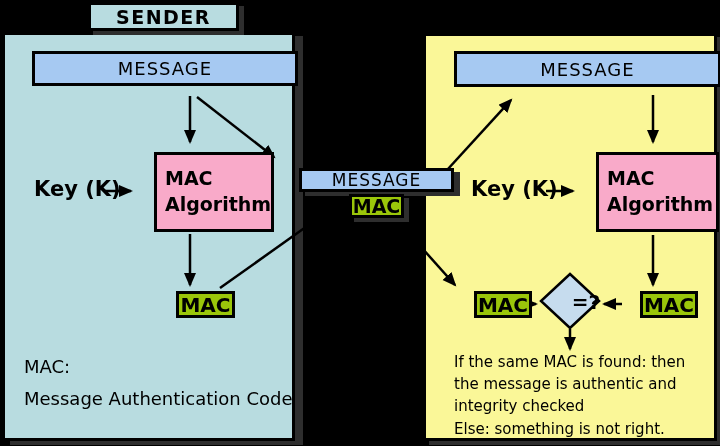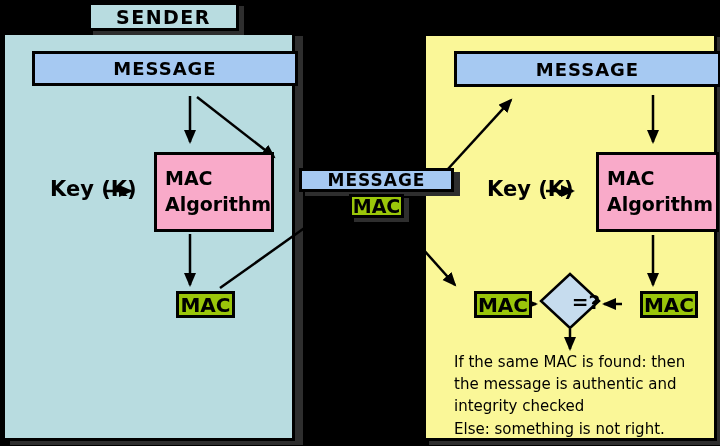--- a/index.html
+++ b/index.html
@@ -16,21 +16,21 @@
     position:absolute;border:3px solid #000;box-sizing:border-box;
     display:flex;align-items:center;justify-content:center;
     font-weight:bold;font-size:19px;letter-spacing:1.5px;box-shadow:5px 4px 0 #2e2e2e;
   }
   .titlebox.sender{left:72px;top:2px;width:151px;height:29px;background:var(--sender_panel,#b8dce0);}
   .titlebox.receiver{left:497px;top:3px;width:150px;height:28px;background:var(--receiver_panel,#faf798);}
   .msgbox{
     position:absolute;border:3px solid #000;box-sizing:border-box;
     background:var(--message_box,#a6c9f2);
     display:flex;align-items:center;justify-content:center;
-    font-weight:bold;font-size:18px;letter-spacing:1px;
+    font-weight:normal;font-size:18px;letter-spacing:1px;
   }
   .msgbox.s{left:16px;top:51px;width:266px;height:35px;}
   .msgbox.r{left:438px;top:51px;width:267px;height:36px;}
   .msgbox.mid{left:283px;top:168px;width:155px;height:24px;font-size:17px;box-shadow:6px 4px 0 #2e2e2e;}
   .algobox{
     position:absolute;border:3px solid #000;box-sizing:border-box;
     background:var(--algorithm_box,#f9aac9);
     font-weight:bold;font-size:19px;line-height:26px;white-space:pre-line;
     padding:10px 0 0 8px;
   }
@@ -39,21 +39,21 @@
   .macbox{
     position:absolute;border:3px solid #000;box-sizing:border-box;
     background:var(--mac_box,#9ac60a);
     display:flex;align-items:center;justify-content:center;
     font-weight:bold;font-size:20px;
   }
   .macbox.s{left:160px;top:291px;width:59px;height:27px;}
   .macbox.mid{left:333px;top:194px;width:55px;height:24px;font-size:19px;box-shadow:5px 4px 0 #2e2e2e;}
   .macbox.rl{left:458px;top:291px;width:58px;height:27px;}
   .macbox.rr{left:624px;top:291px;width:58px;height:27px;}
-  .keylabel{position:absolute;font-weight:bold;font-size:21px;margin-left:16px;}
+  .keylabel{position:absolute;font-weight:bold;font-size:21px;}
   .keylabel.s{left:18px;top:177px;}
   .keylabel.r{left:455px;top:177px;}
   .comparator-label{
     position:absolute;left:542px;top:290px;width:56px;text-align:center;
     font-weight:bold;font-size:20px;
   }
   .note{position:absolute;white-space:pre-line;}
   .note.s{left:8px;top:351px;font-size:18px;line-height:32px;}
   .note.r{left:438px;top:351px;font-size:15px;line-height:22.2px;}
   svg.overlay{position:absolute;left:0;top:0;z-index:2;pointer-events:none;}
@@ -125,19 +125,21 @@
     </div>
 
     <div class="macbox rl">
       <span>MAC</span>
     </div>
     <div class="macbox rr">
       <span>MAC</span>
     </div>
     <div class="comparator-label">=?</div>
 
+    <div class="note s">MAC:
+Message Authentication Code</div>
     <div class="note r">If the same MAC is found: then
 the message is authentic and
 integrity checked
 Else: something is not right.</div>
   </div>
 
 </div>
 
 </body></html>

